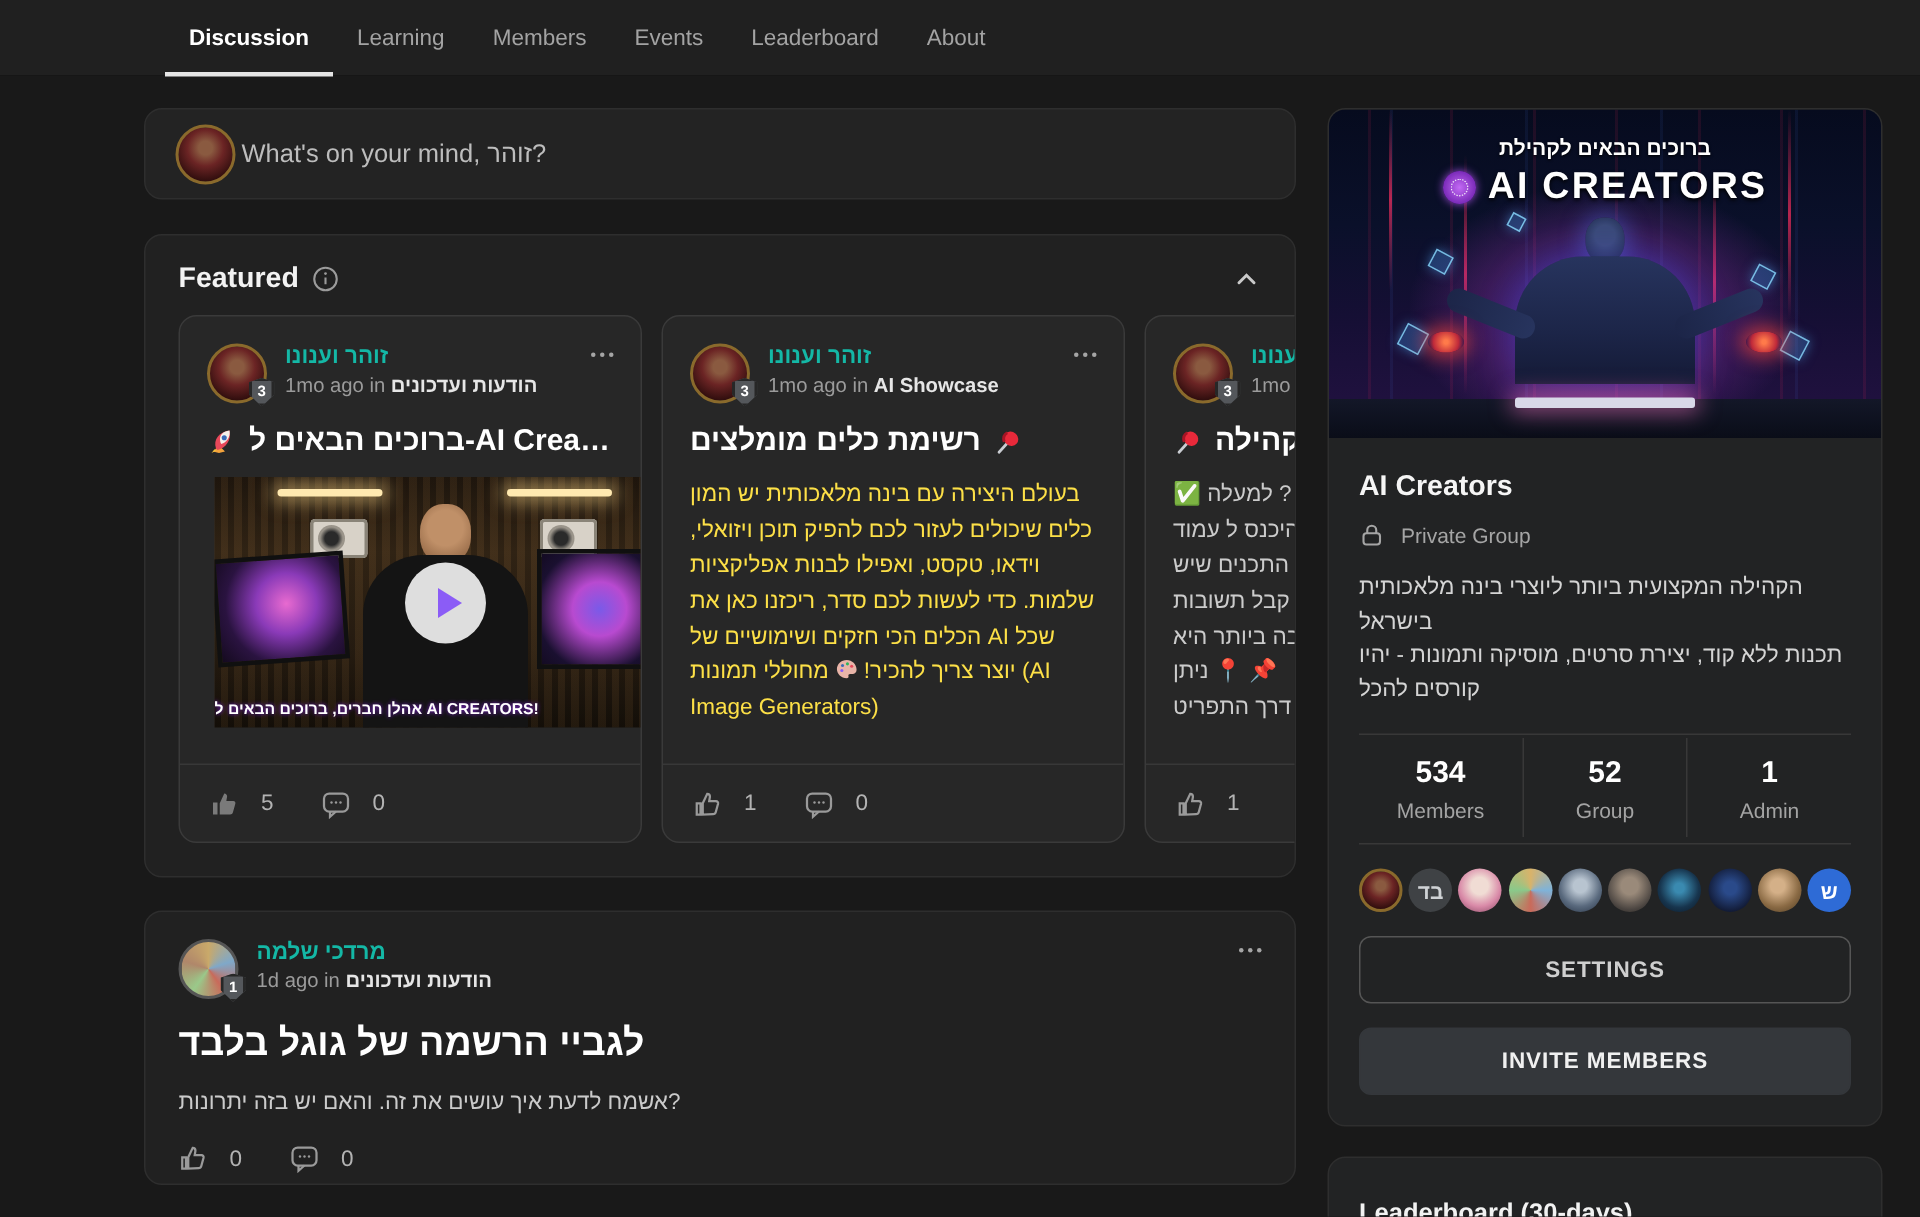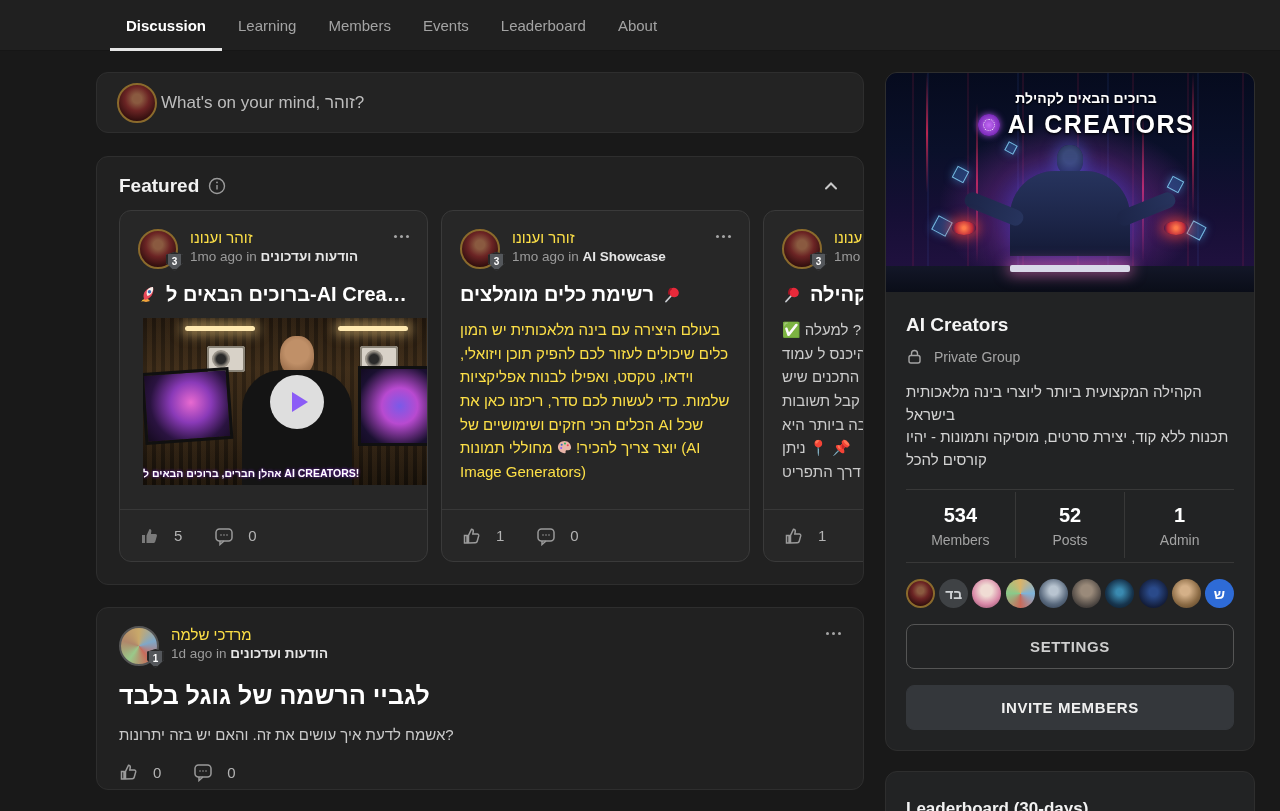--- a/index.html
+++ b/index.html
@@ -63,21 +63,21 @@
   .cards-row {
     margin-top:13px; display:flex; gap:13px; width:1100px;
   }
   .fcard {
     width:309px; height:352px; flex:none;
     background:#272727; border:1px solid #3a3a3a; border-radius:12px;
     display:flex; flex-direction:column; overflow:hidden;
   }
   .fcard-head { display:flex; padding:18px 18px 0 18px; gap:12px; }
   .fcard-headtext { flex:1; min-width:0; }
-  .author { font-size:15px; font-weight:400; color:#fde047; white-space:nowrap; }
+  .author { font-size:15px; font-weight:700; color:#14b8a6; white-space:nowrap; }
   .meta { font-size:13.5px; color:#9b9b9b; margin-top:3px; white-space:nowrap; }
   .meta b { color:#e6e6e6; font-weight:700; }
   .kebab { display:flex; gap:3px; padding-top:6px; cursor:pointer; flex:none; }
   .kebab i { width:3px; height:3px; border-radius:50%; background:#a5a5a5; display:block; }
   .badge {
     position:absolute; right:-7px; bottom:-4px; width:17px; height:19px;
     background:#54575b; border:2px solid #272727;
     clip-path:polygon(50% 0,100% 15%,100% 58%,50% 100%,0 58%,0 15%);
     color:#fff; font-size:10px; font-weight:700;
     display:flex; align-items:center; justify-content:center;
@@ -143,21 +143,20 @@
   .av-mord { background:conic-gradient(#c9a96a,#7fa8c9,#c96a5a,#9ac98a,#b0876a,#c9a96a); border:2px solid #555; }
   .post-title { margin-top:15px; font-size:25px; font-weight:700; color:#fff; }
   .post-body { margin-top:16px; font-size:15px; color:#cbcbcb; }
   .post-foot { margin-top:19px; display:flex; align-items:center; gap:14px; }
 
   
   .group-card { background:#222324; border-radius:12px; overflow:hidden; border:1px solid #2e2e2e; }
   .cover {
     height:219px; position:relative; overflow:hidden;
     background:linear-gradient(180deg,#060b1e 0%,#0a102a 35%,#160f35 65%,#241243 100%);
-    padding-left:16px;
   }
   .cover .streaks {
     position:absolute; inset:0;
     background:
       repeating-linear-gradient(90deg, transparent 0 26px, rgba(255,40,90,.10) 26px 28px, transparent 28px 55px),
       repeating-linear-gradient(90deg, transparent 0 41px, rgba(80,130,255,.08) 41px 43px, transparent 43px 90px);
   }
   .cover .beam { position:absolute; width:2px; background:linear-gradient(180deg,transparent,#ff2e5e,transparent); opacity:.7; }
   .cover .glow {
     position:absolute; left:50%; top:62%; width:260px; height:170px; transform:translate(-50%,-50%);
@@ -477,21 +476,21 @@
 
       <div class="hr"></div>
 
       <div class="stats">
         <div class="stat">
           <div class="stat-val">534</div>
           <div class="stat-label">Members</div>
         </div>
         <div class="stat">
           <div class="stat-val">52</div>
-          <div class="stat-label">Posts</div>
+          <div class="stat-label">Group</div>
         </div>
         <div class="stat">
           <div class="stat-val">1</div>
           <div class="stat-label">Admin</div>
         </div>
       </div>
 
       <div class="hr" style="margin-top:4px;"></div>
 
       <div class="members-row">

